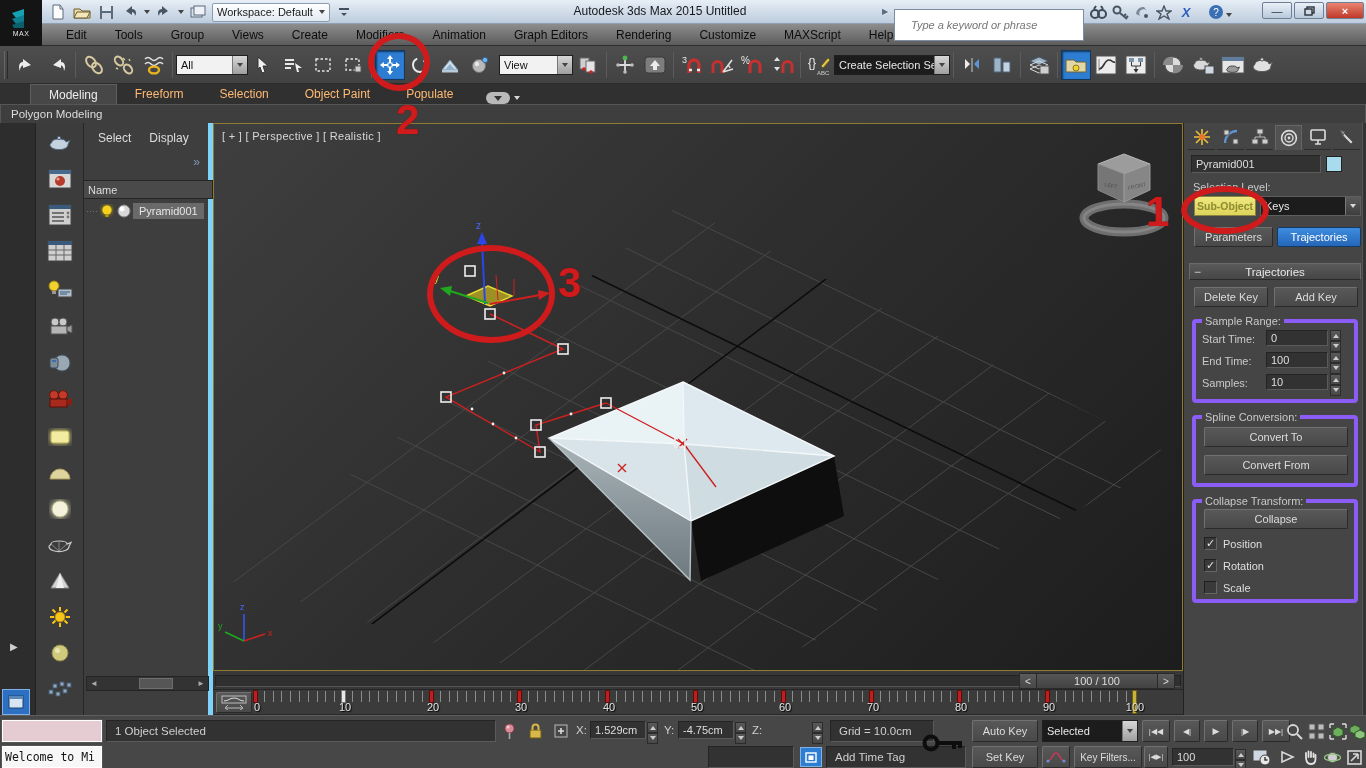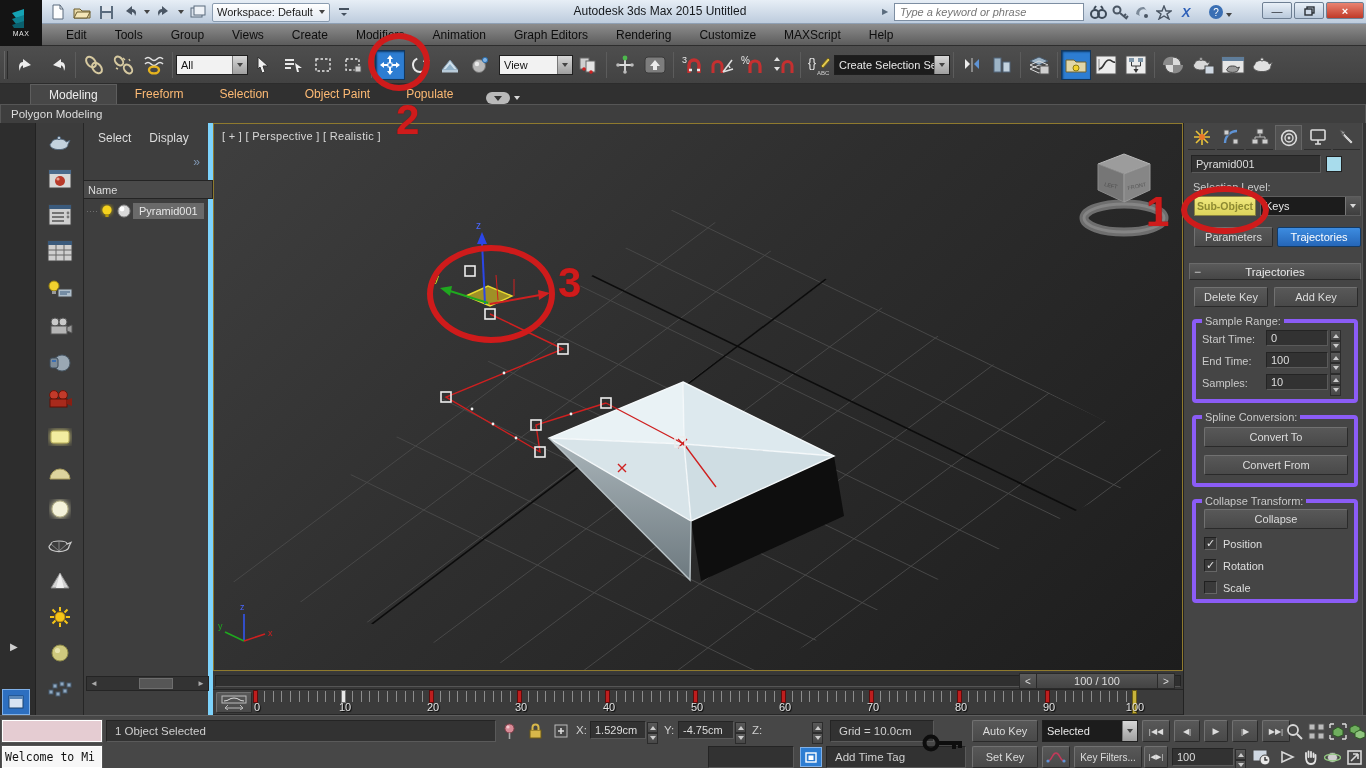--- a/index.html
+++ b/index.html
@@ -10,21 +10,21 @@
   
   .titlebar{left:0;top:0;width:1366px;height:24px;background:linear-gradient(#e7eef6,#bdccdd);border-bottom:1px solid #8fa0b4}
   .logo{left:0;top:0;width:42px;height:46px;background:#141414;z-index:30;display:flex;flex-direction:column;align-items:center;justify-content:center}
   .logo .mx{color:#e8e8e8;font-size:7px;letter-spacing:.5px;margin-top:1px}
   .qat{left:48px;top:2px;height:20px;gap:4px}
   .qbtn{width:20px;height:18px;display:flex;align-items:center;justify-content:center}
   .wsbox{height:19px;background:linear-gradient(#ffffff,#e2e9f2);border:1px solid #8a9cb0;border-radius:2px;color:#1a1a1a;font-size:11px;padding:0 4px;display:flex;align-items:center;gap:6px}
   .car{width:0;height:0;border:3px solid transparent;border-top:4px solid #444;margin-top:3px}
   .carw{border-top-color:#d8d8d8}
   .apptitle{left:430px;top:4px;width:460px;text-align:center;font-size:12px;color:#15181c}
-  .search{left:894px;top:3px;width:190px;height:18px;border:1px solid #7d8ea2;background:#fff;font-style:italic;font-size:11px;color:#7a7a7a;padding:0 5px;font-family:"Liberation Sans",sans-serif}
+  .search{left:894px;top:9px;width:190px;height:32px;border:1px solid #7d8ea2;background:#fff;font-style:italic;font-size:11px;color:#7a7a7a;padding:0 16px;font-family:"Liberation Sans",sans-serif}
   .tico{top:3px;width:20px;height:18px;display:flex;align-items:center;justify-content:center}
   .winbtn{top:2px;height:17px;border:1px solid #6e7f93;border-radius:2px;display:flex;align-items:center;justify-content:center;background:linear-gradient(#e9f0f8,#b9c9db);color:#2a2f36;font-size:11px}
   .winclose{background:linear-gradient(#e98371,#c03a28);color:#fff;font-weight:bold}
   
   .menubar{left:0;top:24px;width:1366px;height:22px;background:linear-gradient(#8d8d8d,#5c5c5c);border-bottom:1px solid #2e2e2e;display:flex;align-items:flex-start;padding-left:52px}
   .menu-item{font-size:12px;color:#0d0d0d;padding:0 14px;height:22px;display:flex;align-items:center}
   
   .toolbar{left:0;top:46px;width:1366px;height:38px;background:linear-gradient(#4e4e4e,#424242);border-bottom:1px solid #2c2c2c;display:flex;align-items:center;padding-left:4px}
   .tb{width:30px;height:30px;display:flex;align-items:center;justify-content:center;position:relative;flex:none}
   .tsep{width:1px;height:26px;background:#2c2c2c;border-right:1px solid #5c5c5c;margin:0 3px;flex:none}

